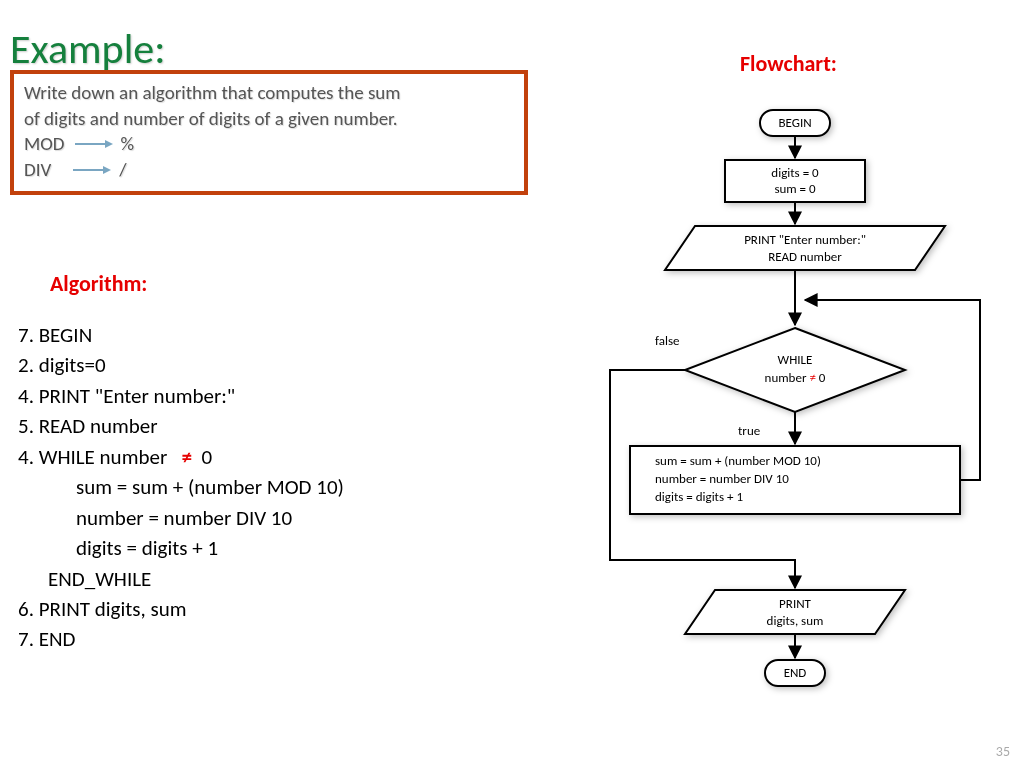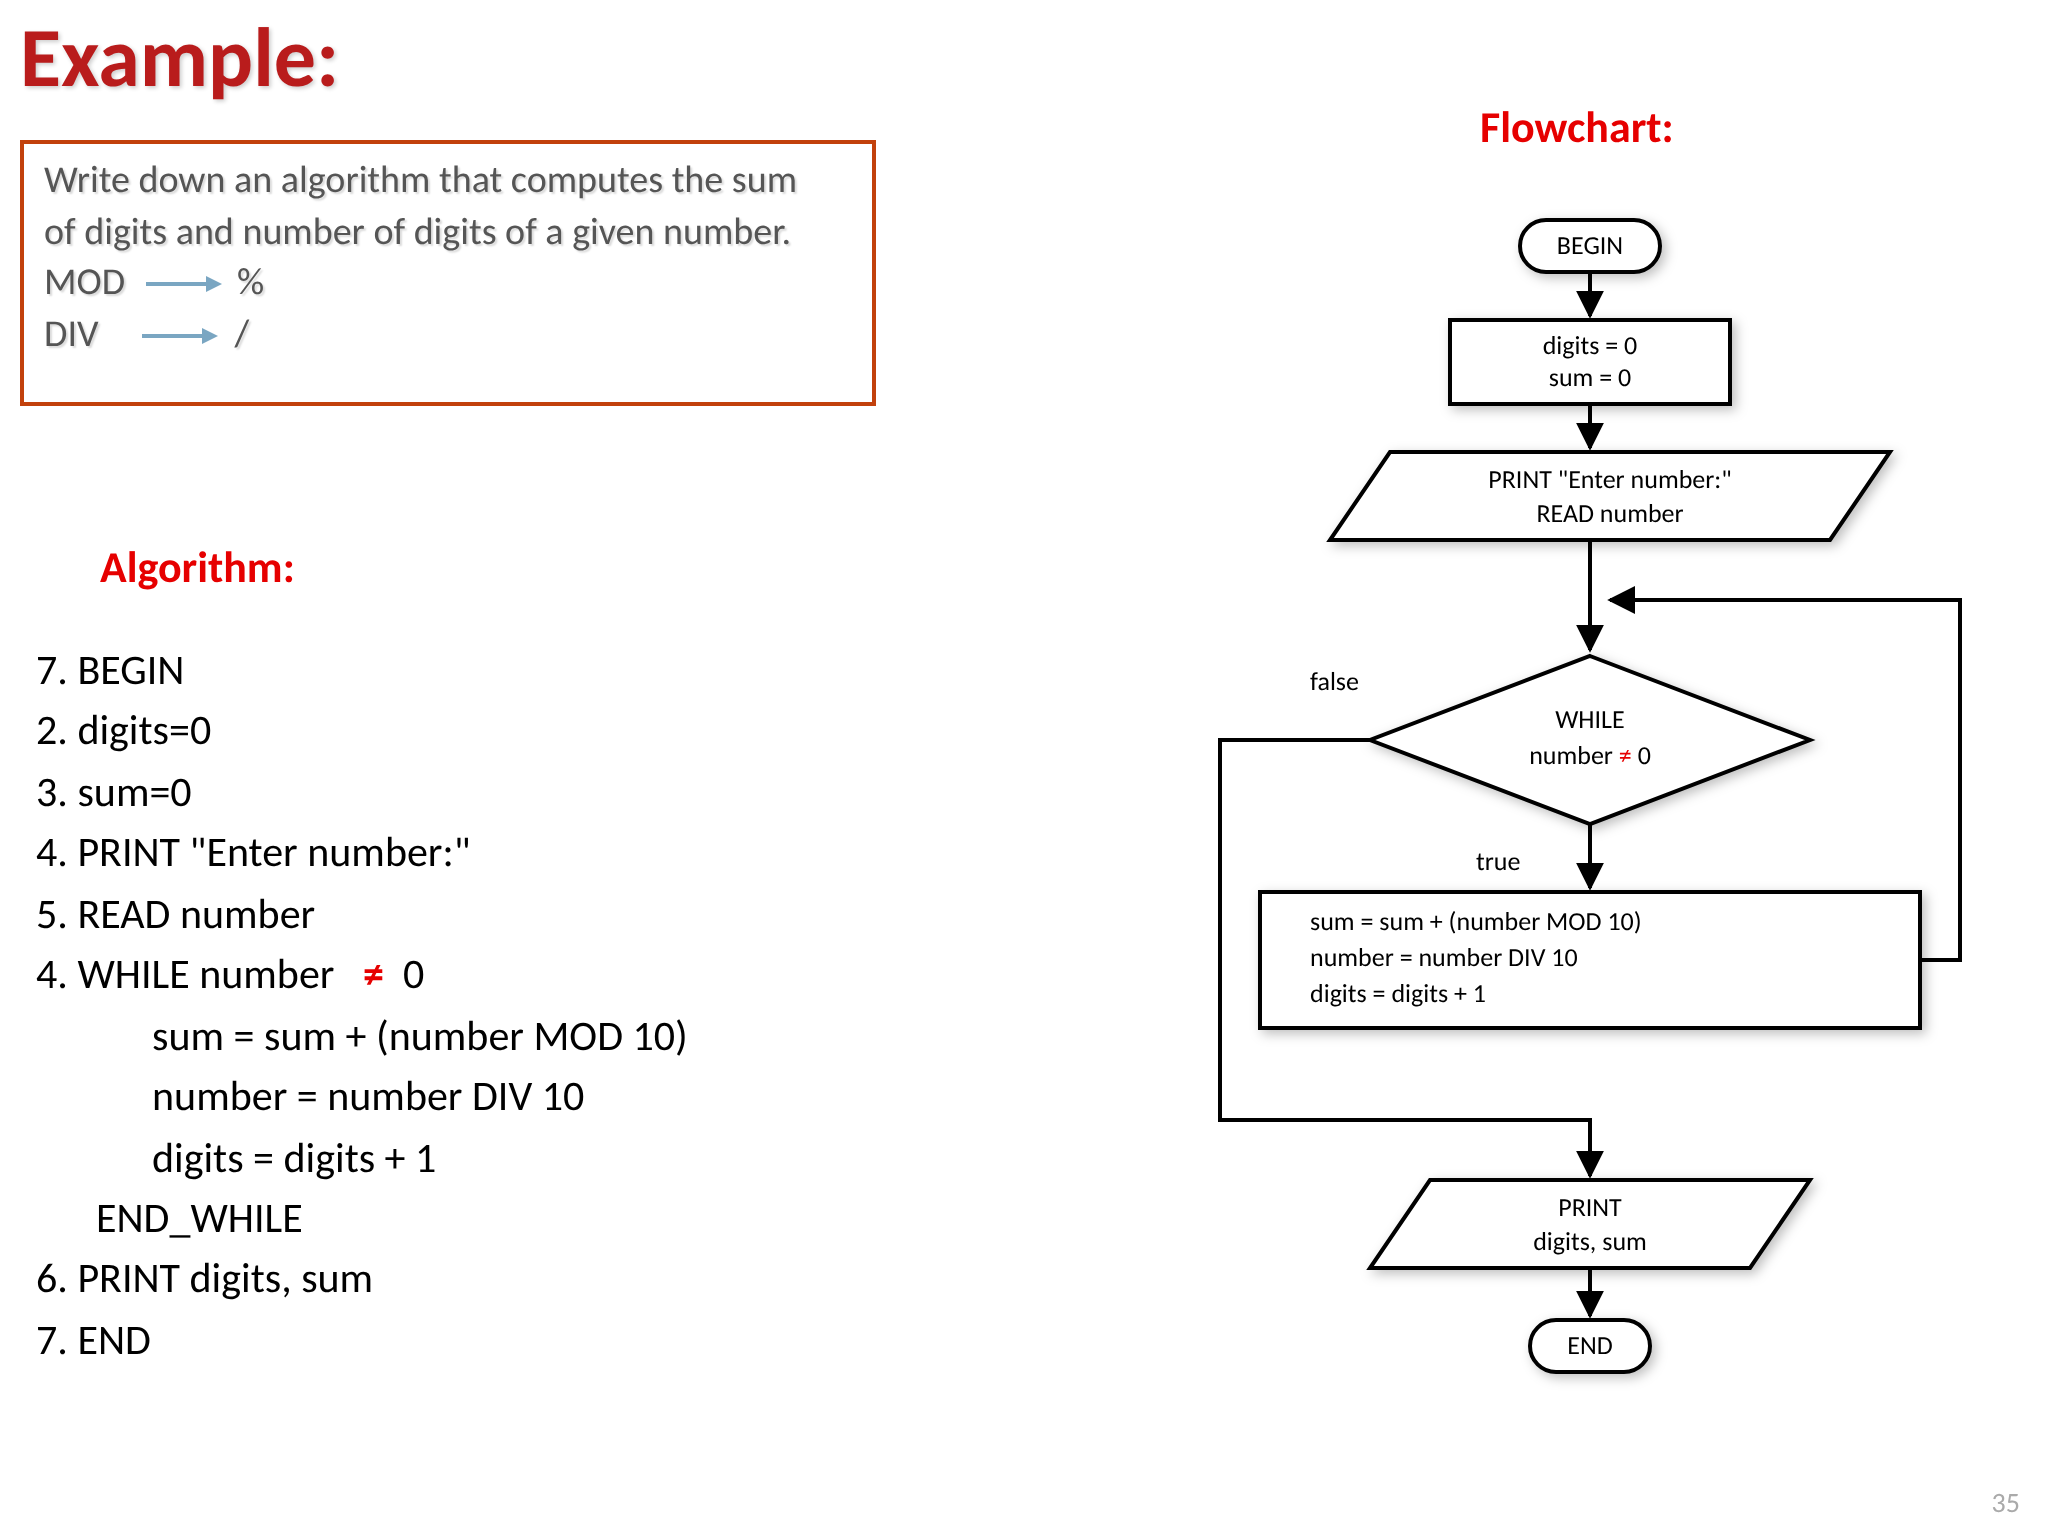--- a/index.html
+++ b/index.html
@@ -6,34 +6,34 @@
   body {
     width: 1024px;
     height: 768px;
     font-family: "Gill Sans", "Gill Sans MT", Calibri, sans-serif;
     background: #fff;
     position: relative;
     overflow: hidden;
   }
   .title {
     position: absolute;
-    top: 4px;
+    top: 23px;
     left: 10px;
     font-size: 42px;
-    color: #b91c1c;
+    color: #15803d;
     text-shadow: 1px 1px 2px rgba(0,0,0,0.2);
-    font-weight: 700;
+    font-weight: 400;
   }
   .problem-box {
     position: absolute;
     top: 70px;
     left: 10px;
-    width: 428px;
-    border: 2px solid #c2410c;
-    padding: 6px 10px 20px 10px;
+    width: 518px;
+    border: 4px solid #c2410c;
+    padding: 6px 10px 8px 10px;
     font-size: 19px;
     line-height: 1.35;
     color: #555;
     text-shadow: 1px 1px 1px rgba(0,0,0,0.15);
   }
   .mod-div-row { display: flex; align-items: center; gap: 8px; }
   .arrow-small {
     display: inline-block;
     width: 40px;
     position: relative;
@@ -135,21 +135,20 @@
     </span>
     <span>/</span>
   </div>
 </div>
 
 <div class="algorithm-title">Algorithm:</div>
 
 <div class="algorithm-list">
   <div>7. BEGIN</div>
   <div>2. digits=0</div>
-  <div>3. sum=0</div>
   <div>4. PRINT "Enter number:"</div>
   <div>5. READ number</div>
   <div>
     <span>4. WHILE number </span>&nbsp;&nbsp;<span class="neq">≠</span>&nbsp;<span> 0</span>
   </div>
   <div class="indent">sum = sum + (number MOD 10)</div>
   <div class="indent">number = number DIV 10</div>
   <div class="indent">digits = digits + 1</div>
   <div class="indent-sm">END_WHILE</div>
   <div>6.  PRINT digits, sum</div>

